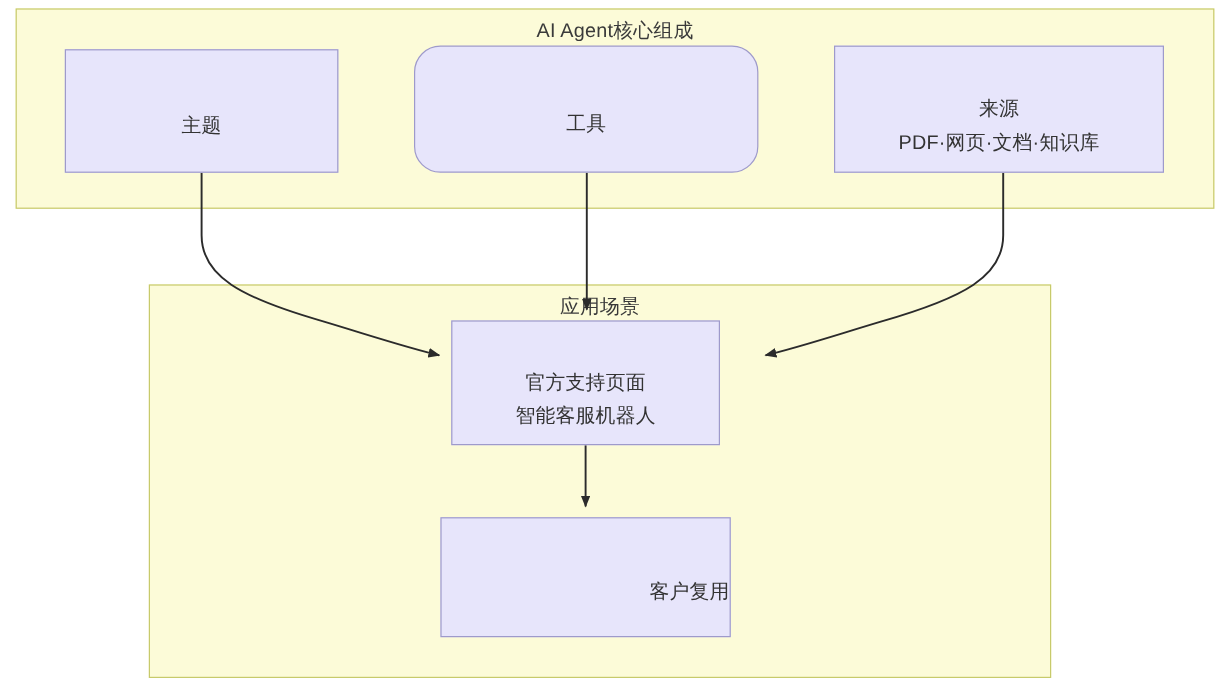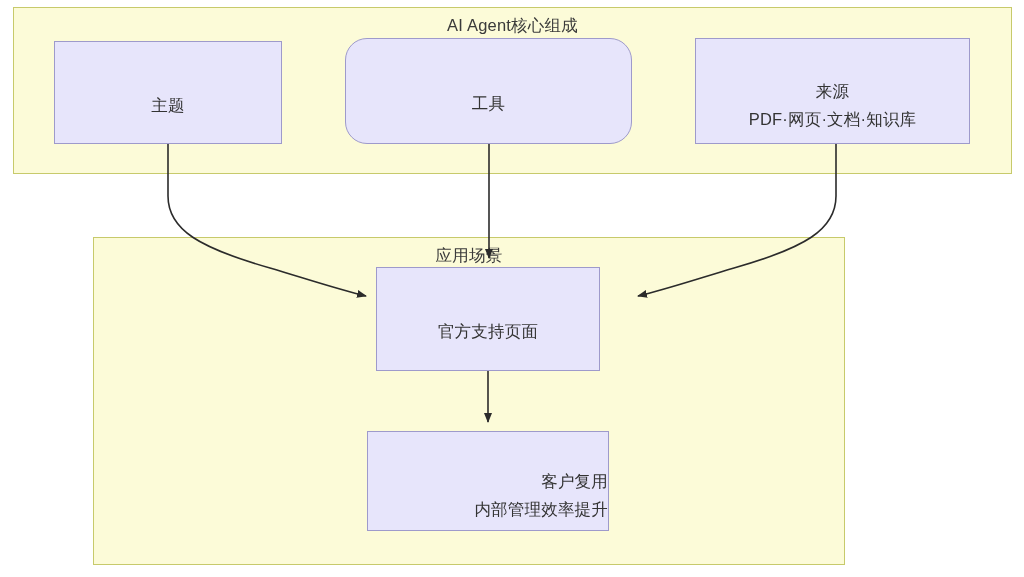--- a/index.html
+++ b/index.html
@@ -30,21 +30,21 @@
     border: 1.5px solid #c7ca6b;
     box-sizing: border-box;
   }
   #group-core {
     left: 13px;
     top: 7px;
     width: 999px;
     height: 167px;
   }
   #group-apps {
-    left: 93px;
+    left: 124px;
     top: 237px;
     width: 752px;
     height: 328px;
   }
   .group-title {
     position: absolute;
     left: 0;
     right: 0;
     top: 7px;
     text-align: center;
@@ -128,20 +128,20 @@
     <div class="node-line primary">工具</div>
   </div>
 
   <div class="node-box" id="node-source">
     <div class="node-line primary">来源</div>
     <div class="node-line">PDF·网页·文档·知识库</div>
   </div>
 
   <div class="node-box" id="node-scenario">
     <div class="node-line primary">官方支持页面</div>
+    <div class="node-line">智能客服机器人</div>
   </div>
 
   <div class="node-box" id="node-outcome">
     <div class="node-line primary">客户复用</div>
-    <div class="node-line">内部管理效率提升</div>
   </div>
 
 </div>
 
 </body></html>

